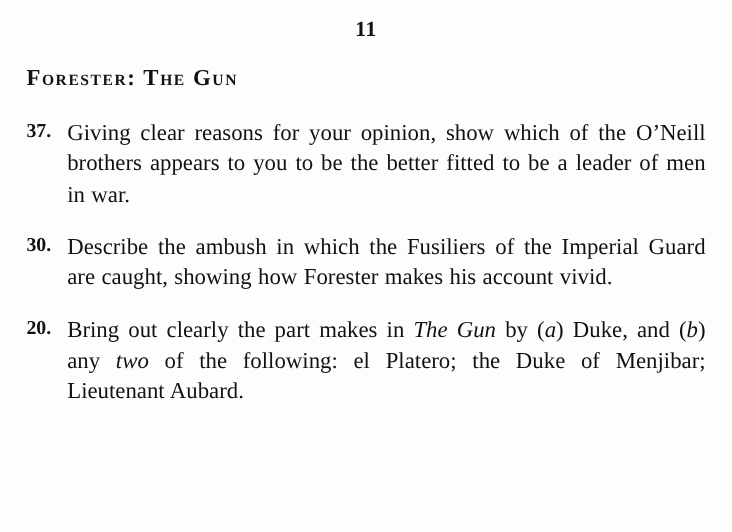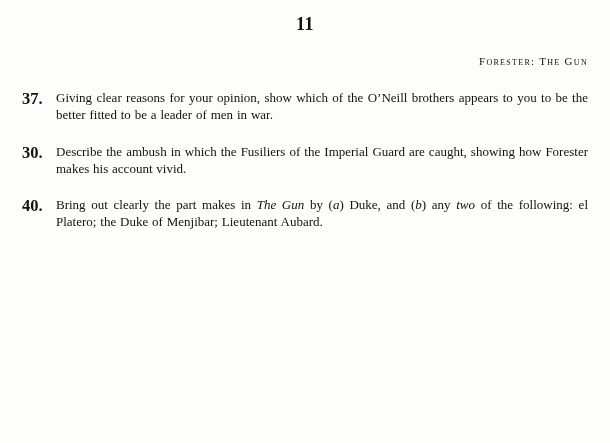--- a/index.html
+++ b/index.html
@@ -22,26 +22,27 @@
     padding: 14px 22px 0 22px;
   }
   .page-number {
     text-align: center;
     font-size: 18px;
     font-weight: bold;
     letter-spacing: 0.5px;
     margin: 0 0 20px 0;
   }
   .running-head {
-    text-align: right;
-    font-size: 11px;
+    text-align: left;
+    font-size: 19px;
     font-variant: small-caps;
     letter-spacing: 1.3px;
     margin: 0 0 22px 0;
     white-space: nowrap;
+    font-weight: bold;
   }
   .q-list {
     margin: 0;
     padding: 0;
     list-style: none;
   }
   .q-item {
     display: flex;
     align-items: flex-start;
     margin-bottom: 19px;
@@ -50,21 +51,21 @@
     flex: 0 0 auto;
     width: 34px;
     font-size: 16.5px;
     font-weight: bold;
     text-align: left;
     padding-top: 0px;
     letter-spacing: 0px;
   }
   .q-text {
     flex: 1 1 auto;
-    font-size: 13px;
+    font-size: 19px;
     line-height: 1.33;
     text-align: justify;
     text-justify: inter-word;
     word-spacing: 0.6px;
     hyphens: none;
   }
   .q-text i {
     font-style: italic;
   }
 </style>
@@ -80,18 +81,18 @@
   <div class="q-list">
       <div class="q-item">
         <div class="q-num">37.</div>
         <div class="q-text"><span>Giving clear reasons for your opinion, show which of the O’Neill brothers appears to you to be the better fitted to be a leader of men in war.</span></div>
       </div>
       <div class="q-item">
         <div class="q-num">30.</div>
         <div class="q-text"><span>Describe the ambush in which the Fusiliers of the Imperial Guard are caught, showing how Forester makes his account vivid.</span></div>
       </div>
       <div class="q-item">
-        <div class="q-num">40.</div>
+        <div class="q-num">20.</div>
         <div class="q-text"><span>Bring out clearly the part makes in </span><i>The Gun</i><span> by (</span><i>a</i><span>) Duke, and (</span><i>b</i><span>) any </span><i>two</i><span> of the following: el Platero; the Duke of Menjibar; Lieutenant Aubard.</span></div>
       </div>
     </div>
 
 </div>
 
 </body></html>

